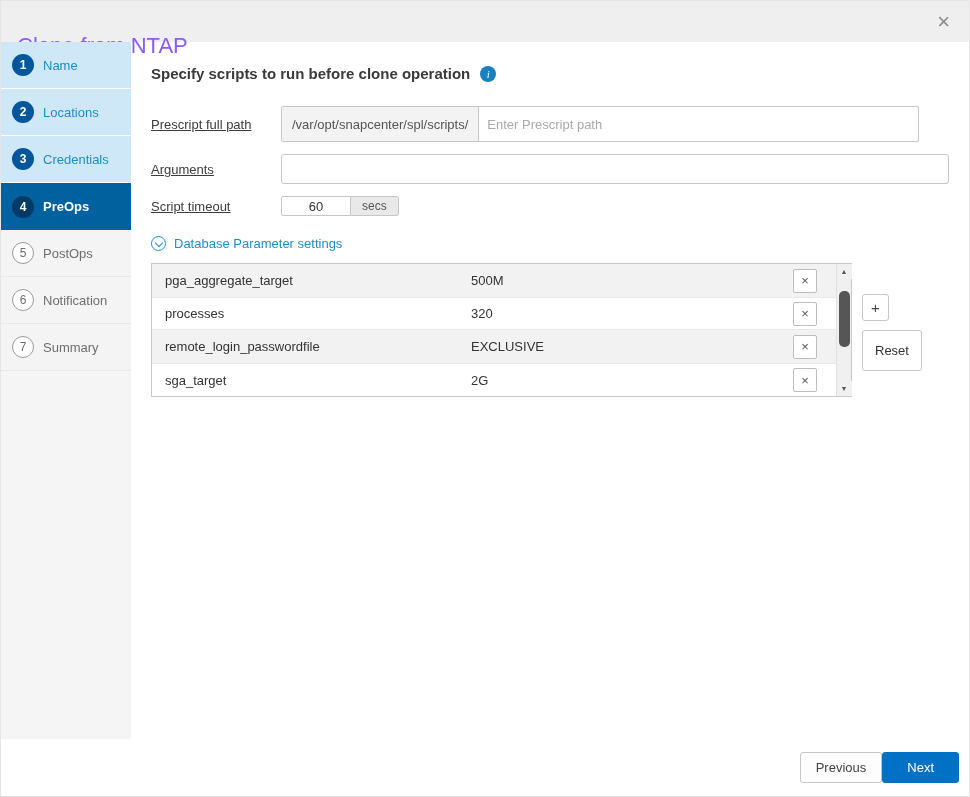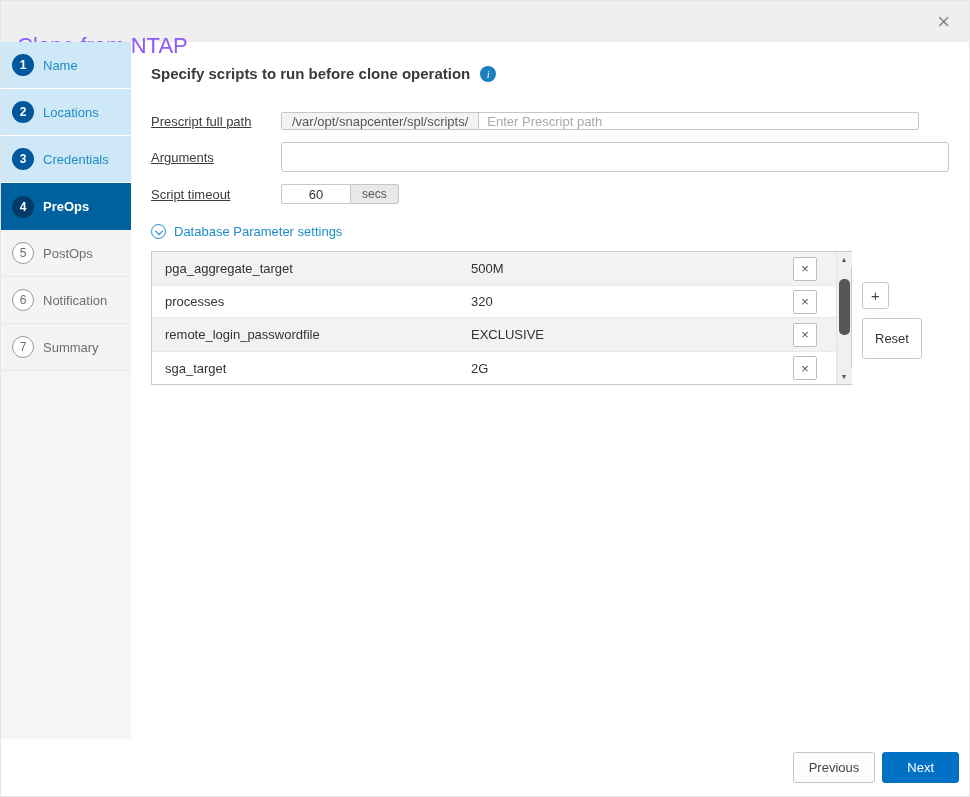--- a/index.html
+++ b/index.html
@@ -22,28 +22,28 @@
   .step.active { background:#00619f; color:#ffffff; font-weight:bold; }
   .step.todo { background:#f4f4f4; color:#6e6e6e; border-bottom:1px solid #e8e8e8; }
   .badge { width:22px; height:22px; flex:0 0 22px; border-radius:50%; display:flex; align-items:center; justify-content:center; font-size:12px; font-weight:bold; }
   .step.done .badge { background:#01579b; color:#fff; }
   .step.active .badge { background:#013a66; color:#fff; }
   .step.todo .badge { background:#fff; border:1px solid #9b9b9b; color:#6e6e6e; font-weight:normal; }
   .sidebar-filler { flex:1; background:#f5f5f5; }
 
   
   .main { flex:1; padding:23px 22px 0 20px; position:relative; }
-  .heading-row { display:flex; align-items:center; gap:10px; margin-bottom:30px; }
+  .heading-row { display:flex; align-items:center; gap:10px; margin-bottom:24px; }
   .heading { font-size:15px; font-weight:bold; color:#3a3a3a; }
   .info-icon { width:16px; height:16px; border-radius:50%; background:#1a7fc0; color:#fff; display:flex; align-items:center; justify-content:center; font-size:11px; font-style:italic; font-family:"Liberation Serif", serif; cursor:pointer; }
 
   .form-row { display:flex; align-items:center; margin-bottom:12px; }
   .form-label { width:130px; flex:0 0 130px; font-size:13px; color:#3c3c3c;text-decoration:underline; }
 
-  .input-group { display:flex; width:638px; height:18px; border:1px solid #c6c6c6; border-radius:2px; background:#fff; overflow:hidden; }
+  .input-group { display:flex; width:638px; height:36px; border:1px solid #c6c6c6; border-radius:2px; background:#fff; overflow:hidden; }
   .input-prefix { background:#f3f3f3; border-right:1px solid #c6c6c6; display:flex; align-items:center; padding:0 10px; font-size:13px; color:#555; white-space:nowrap; }
   .text-input { border:none; outline:none; flex:1; padding:0 8px; font-size:13px; color:#333; background:transparent; }
   .text-input::placeholder { color:#a9a9a9; }
 
   .wide-input { width:668px; height:30px; border:1px solid #c6c6c6; border-radius:3px; padding:0 8px; font-size:13px; color:#333; outline:none; }
 
   .timeout-wrap { display:flex; align-items:stretch; height:20px; }
   .timeout-input { width:70px; border:1px solid #c6c6c6; border-radius:2px 0 0 2px; text-align:center; font-size:13px; color:#333; outline:none; }
   .unit-box { display:flex; align-items:center; padding:0 11px; background:#e9e9e9; border:1px solid #c6c6c6; border-left:none; border-radius:0 3px 3px 0; font-size:12px; color:#555;text-align:center; }
 
@@ -66,21 +66,21 @@
   .v-scrollbar { position:absolute; right:0; top:0; bottom:0; width:15px; background:#f0f0f0; display:flex; flex-direction:column; align-items:center; border-left:1px solid #e2e2e2; }
   .scroll-arrow { width:15px; height:15px; display:flex; align-items:center; justify-content:center; font-size:7px; color:#555; cursor:pointer; background:#f0f0f0; border:none; }
   .scroll-track { flex:1; width:15px; position:relative; }
   .scroll-thumb { position:absolute; top:12px; left:2px; width:11px; height:56px; background:#565656; border-radius:5px; cursor:pointer; }
 
   .side-btns { display:flex; flex-direction:column; align-items:flex-start; gap:9px; margin-left:10px; margin-top:31px; }
   .add-btn { width:27px; height:27px; border:1px solid #c6c6c6; background:#fff; border-radius:3px; font-size:15px; color:#444; cursor:pointer; line-height:1; }
   .reset-btn { padding:12px 12px; border:1px solid #c6c6c6; background:#fff; border-radius:3px; font-size:13px; color:#333; cursor:pointer; }
 
   
-  .footer { position:absolute; left:0; right:0; bottom:0; height:57px; background:#fff; display:flex; align-items:center; justify-content:flex-end; gap:7px; padding-right:10px; }
+  .footer { position:absolute; left:0; right:0; bottom:0; height:57px; background:#fff; display:flex; align-items:center; justify-content:flex-end; padding-right:10px; }
   .prev-btn { padding:7px 15px; border:1px solid #c6c6c6; background:#fdfdfd; border-radius:3px; font-size:13px; color:#444; cursor:pointer; }
   .next-btn { padding:7px 24px; border:1px solid #0071c5; background:#0071c5; border-radius:3px; font-size:13px; color:#fff; cursor:pointer; }
 </style>
 </head>
 <body>
 
 <div class="window">
 
   <div class="titlebar">
     <span class="title">Clone from NTAP</span>

